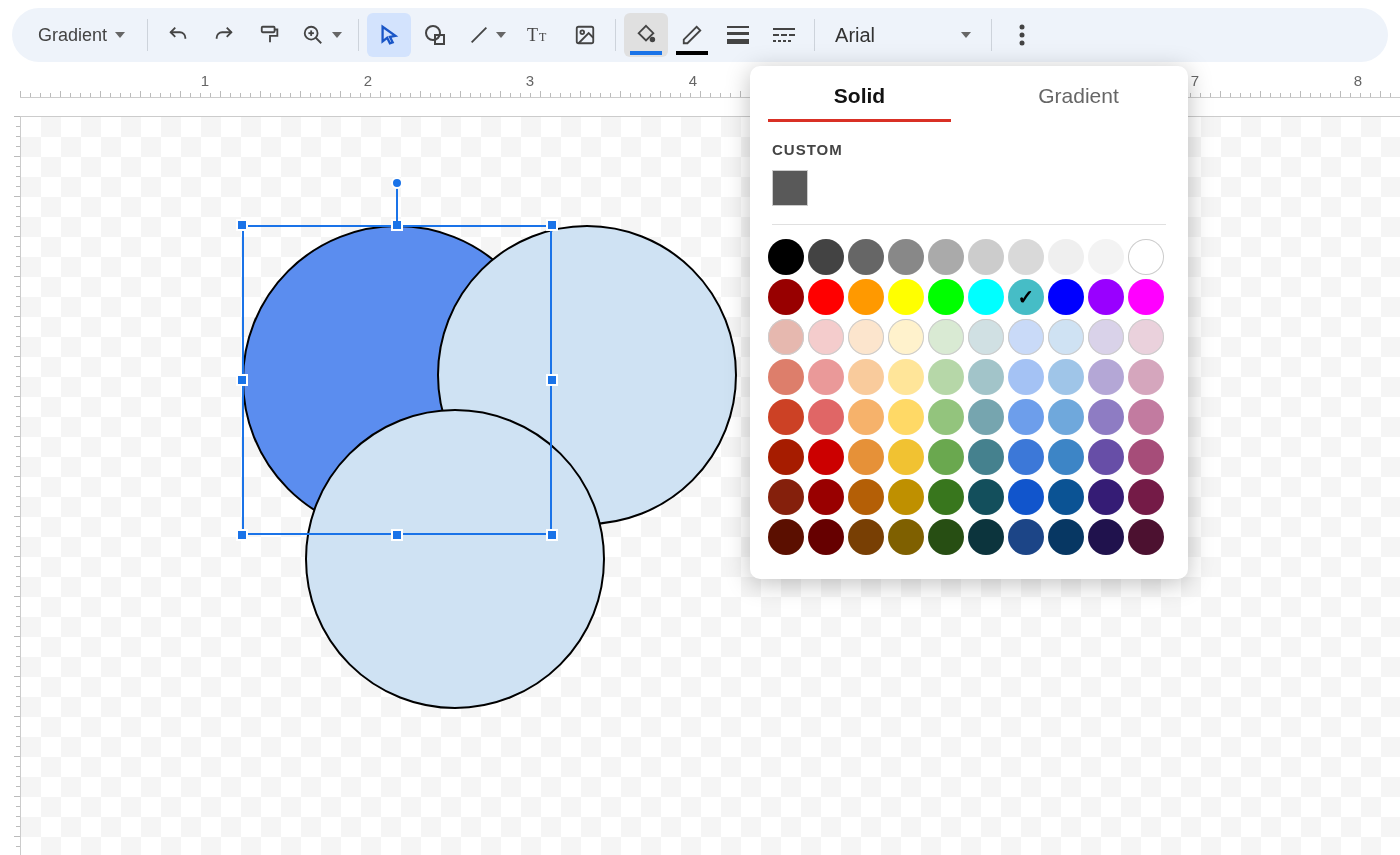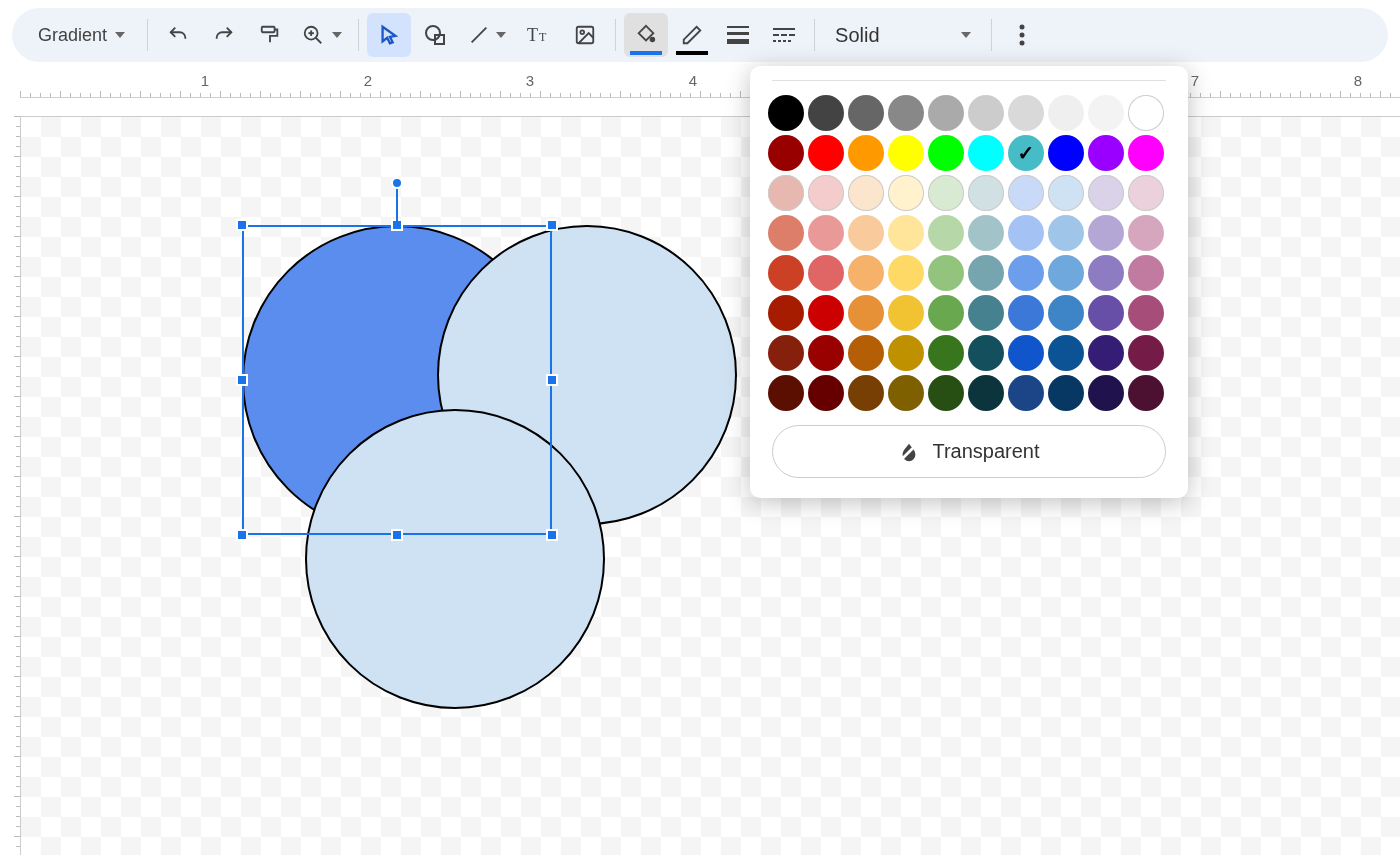--- a/index.html
+++ b/index.html
@@ -317,21 +317,21 @@
         <rect x="8" y="8" width="6" height="2" fill="#444"></rect>
         <rect x="16" y="8" width="6" height="2" fill="#444"></rect>
         <rect x="0" y="14" width="3" height="2" fill="#444"></rect>
         <rect x="5" y="14" width="3" height="2" fill="#444"></rect>
         <rect x="10" y="14" width="3" height="2" fill="#444"></rect>
         <rect x="15" y="14" width="3" height="2" fill="#444"></rect>
       </svg>
   </div>
   <div class="tool-sep"></div>
   <div class="font-select">
-    <span>Solid</span>
+    <span>Arial</span>
     <span class="dropdown-caret"></span>
   </div>
   <div class="tool-sep"></div>
   <div class="tool-btn">
     <svg width="6" height="22" viewBox="0 0 6 22">
         <circle cx="3" cy="3" r="2.5" fill="#444"></circle>
         <circle cx="3" cy="11" r="2.5" fill="#444"></circle>
         <circle cx="3" cy="19" r="2.5" fill="#444"></circle>
       </svg>
   </div>
@@ -582,20 +582,30 @@
       <div class="sel-handle" style="left: 525px; top: 257px;"></div>
       <div class="sel-handle" style="left: 215px; top: 412px;"></div>
       <div class="sel-handle" style="left: 370px; top: 412px;"></div>
       <div class="sel-handle" style="left: 525px; top: 412px;"></div>
       <div class="sel-rot-line" style="left: 375px; top: 66px; height: 42px;"></div>
       <div class="sel-rot" style="left: 370px; top: 60px;"></div>
     </div>
 </div>
 
 <div class="color-popup">
+  <div class="popup-tabs">
+    <div class="popup-tab active"><span>Solid</span></div>
+    <div class="popup-tab"><span>Gradient</span></div>
+  </div>
+  <div class="custom-section">
+    <div class="custom-label">CUSTOM</div>
+    <div id="custom-swatches" style="display:flex;gap:6px">
+        <div class="custom-swatch" style="background: rgb(89, 89, 89);"></div>
+      </div>
+  </div>
   <div class="divider"></div>
   <div class="color-grid" id="color-grid">
       <div class="color-row">
         <div class="color-cell" style="background: rgb(0, 0, 0);"></div>
         <div class="color-cell" style="background: rgb(67, 67, 67);"></div>
         <div class="color-cell" style="background: rgb(102, 102, 102);"></div>
         <div class="color-cell" style="background: rgb(136, 136, 136);"></div>
         <div class="color-cell" style="background: rgb(170, 170, 170);"></div>
         <div class="color-cell" style="background: rgb(204, 204, 204);"></div>
         <div class="color-cell" style="background: rgb(217, 217, 217);"></div>
@@ -683,20 +693,13 @@
         <div class="color-cell" style="background: rgb(120, 63, 4);"></div>
         <div class="color-cell" style="background: rgb(127, 96, 0);"></div>
         <div class="color-cell" style="background: rgb(39, 78, 19);"></div>
         <div class="color-cell" style="background: rgb(12, 52, 61);"></div>
         <div class="color-cell" style="background: rgb(28, 69, 135);"></div>
         <div class="color-cell" style="background: rgb(7, 55, 99);"></div>
         <div class="color-cell" style="background: rgb(32, 18, 77);"></div>
         <div class="color-cell" style="background: rgb(76, 17, 48);"></div>
       </div>
     </div>
-  <div class="transparent-btn">
-    <svg width="22" height="22" viewBox="0 0 24 24">
-        <path d="M12 3c4 5 7 8 7 12a7 7 0 11-14 0c0-4 3-7 7-12z" fill="#444"></path>
-        <line x1="4" y1="20" x2="20" y2="4" stroke="#fff" stroke-width="3"></line>
-      </svg>
-    <span>Transparent</span>
-  </div>
 </div>
 
 </body></html>

